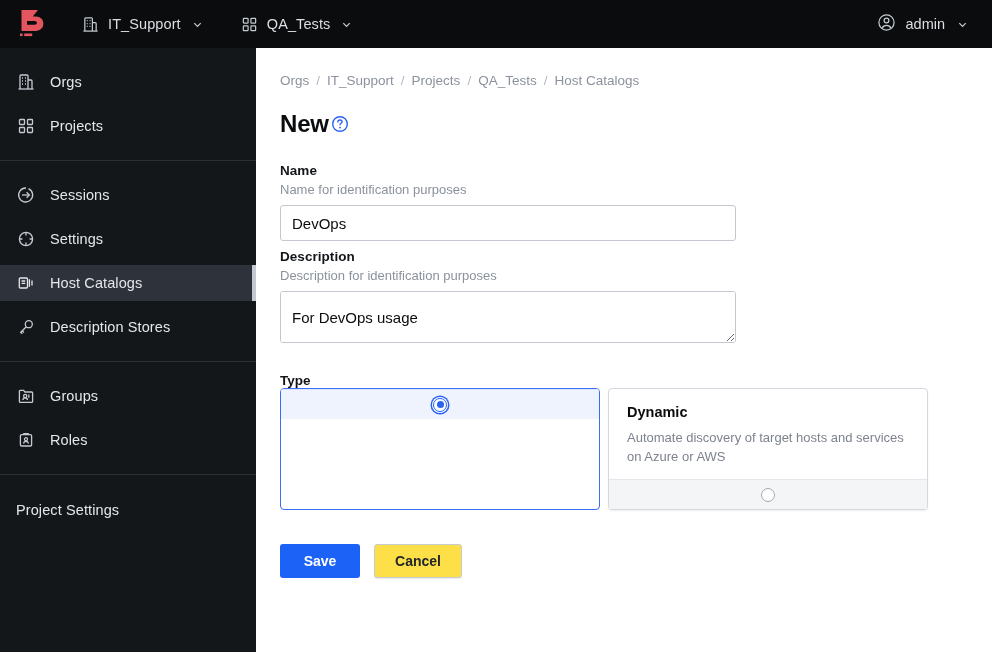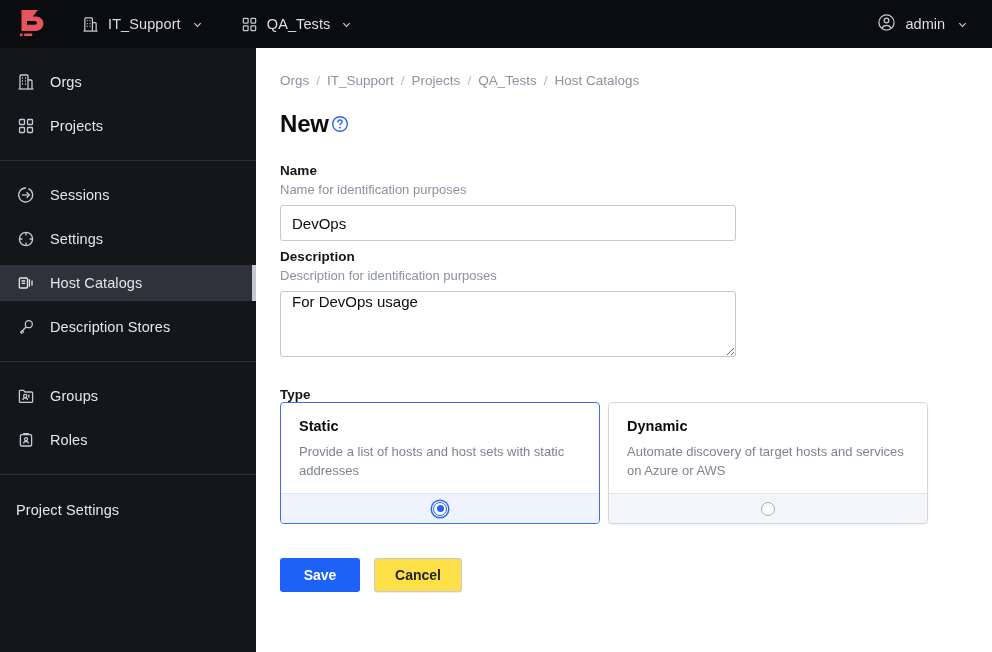--- a/index.html
+++ b/index.html
@@ -106,23 +106,23 @@
   }
   .text-input {
     width: 456px; height: 36px;
     border: 1px solid #c2c7d0; border-radius: 3px;
     padding: 0 11px;
     font-family: "Liberation Sans", sans-serif;
     font-size: 15px; color: #0b0c0e;
     background: #fff; outline: none;
   }
   .text-area {
-    width: 456px; height: 66px;
+    width: 456px; height: 52px;
     border: 1px solid #c2c7d0; border-radius: 3px;
-    padding: 1px 11px;
+    padding: 17px 11px;
     font-family: "Liberation Sans", sans-serif;
     font-size: 15px; color: #0b0c0e;
     background: #fff; outline: none;
     resize: both; overflow: auto;
     line-height: 1.25;
   }
 
   .type-section { margin-top: 26px; }
   .type-label { font-size: 13.5px; font-weight: bold; color: #13151a; margin-bottom: 0; }
   .cards { display: flex; gap: 8px; }
@@ -380,24 +380,20 @@
       <div class="field-label">Description</div>
       <div class="field-help">Description for identification purposes</div>
       <textarea class="text-area" style="">For DevOps usage</textarea>
     </div>
 
     <div class="type-section">
       <div class="type-label">Type</div>
       <div class="cards">
 
         <div class="card selected">
-          <div class="card-body">
-            <div class="card-title">Static</div>
-            <div class="card-desc">Provide a list of hosts and host sets with static addresses</div>
-          </div>
           <div class="card-foot">
             <span class="radio-outer on">
               <span class="radio-dot"></span>
             </span>
           </div>
         </div>
 
         <div class="card">
           <div class="card-body">
             <div class="card-title">Dynamic</div>

